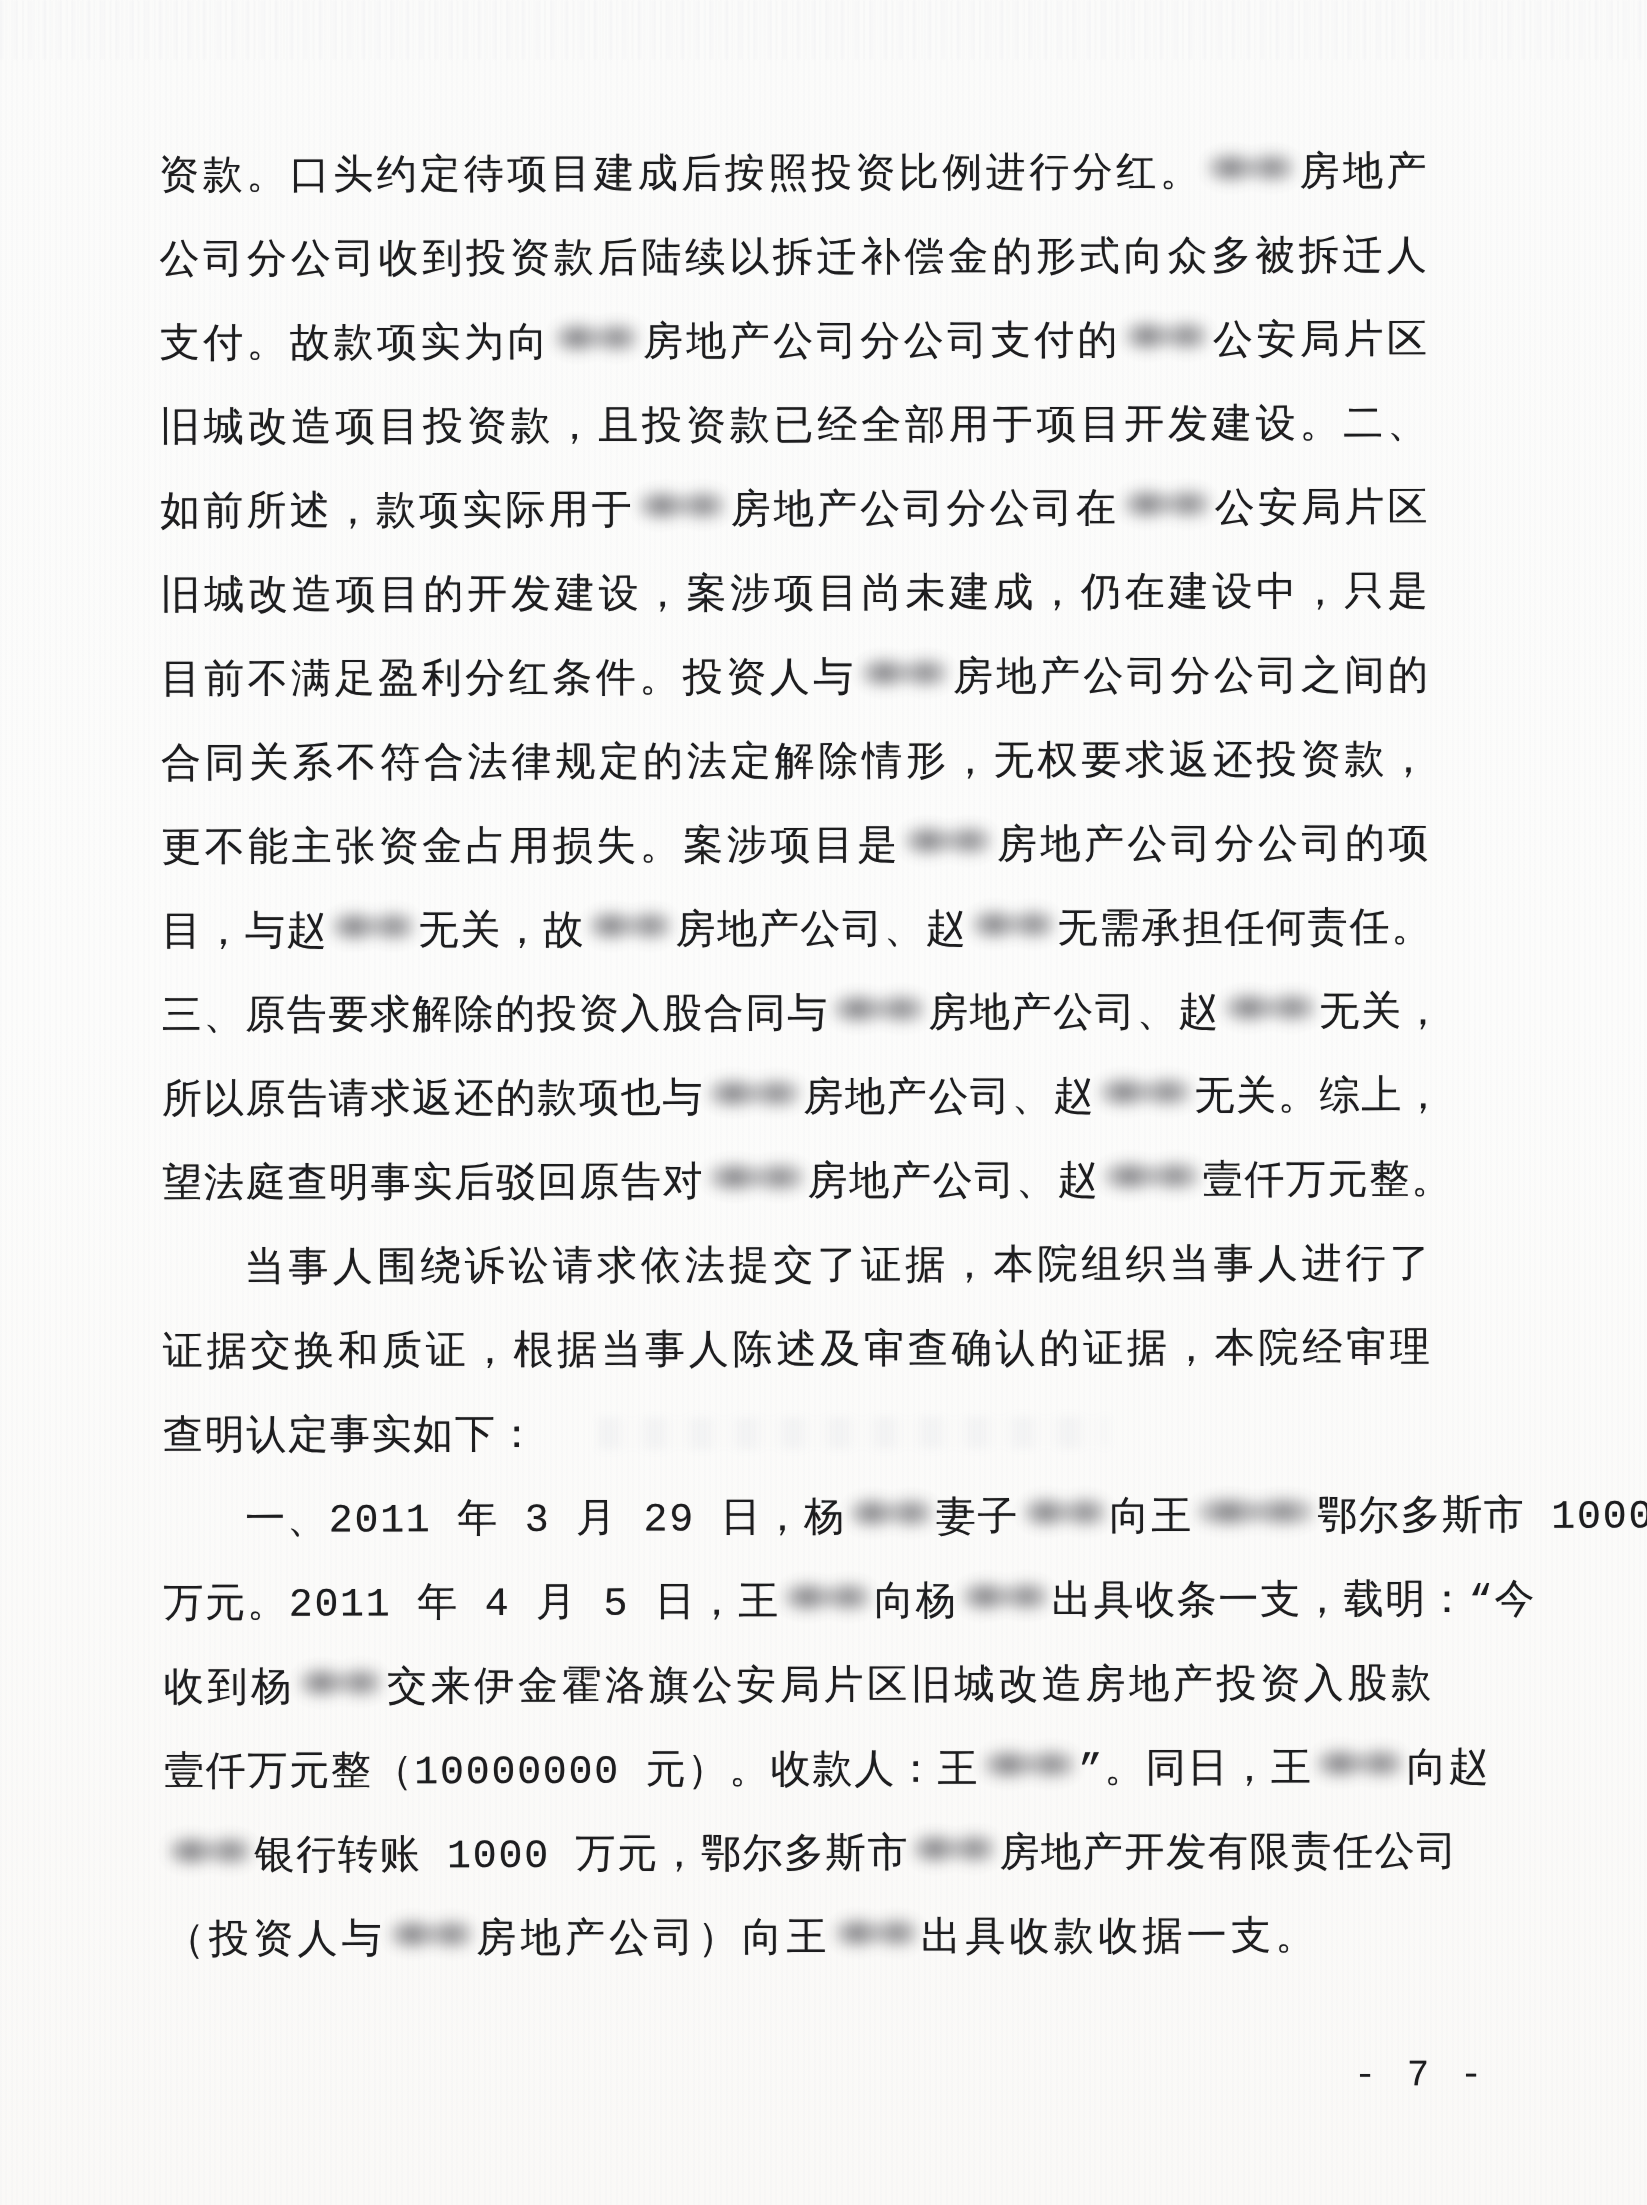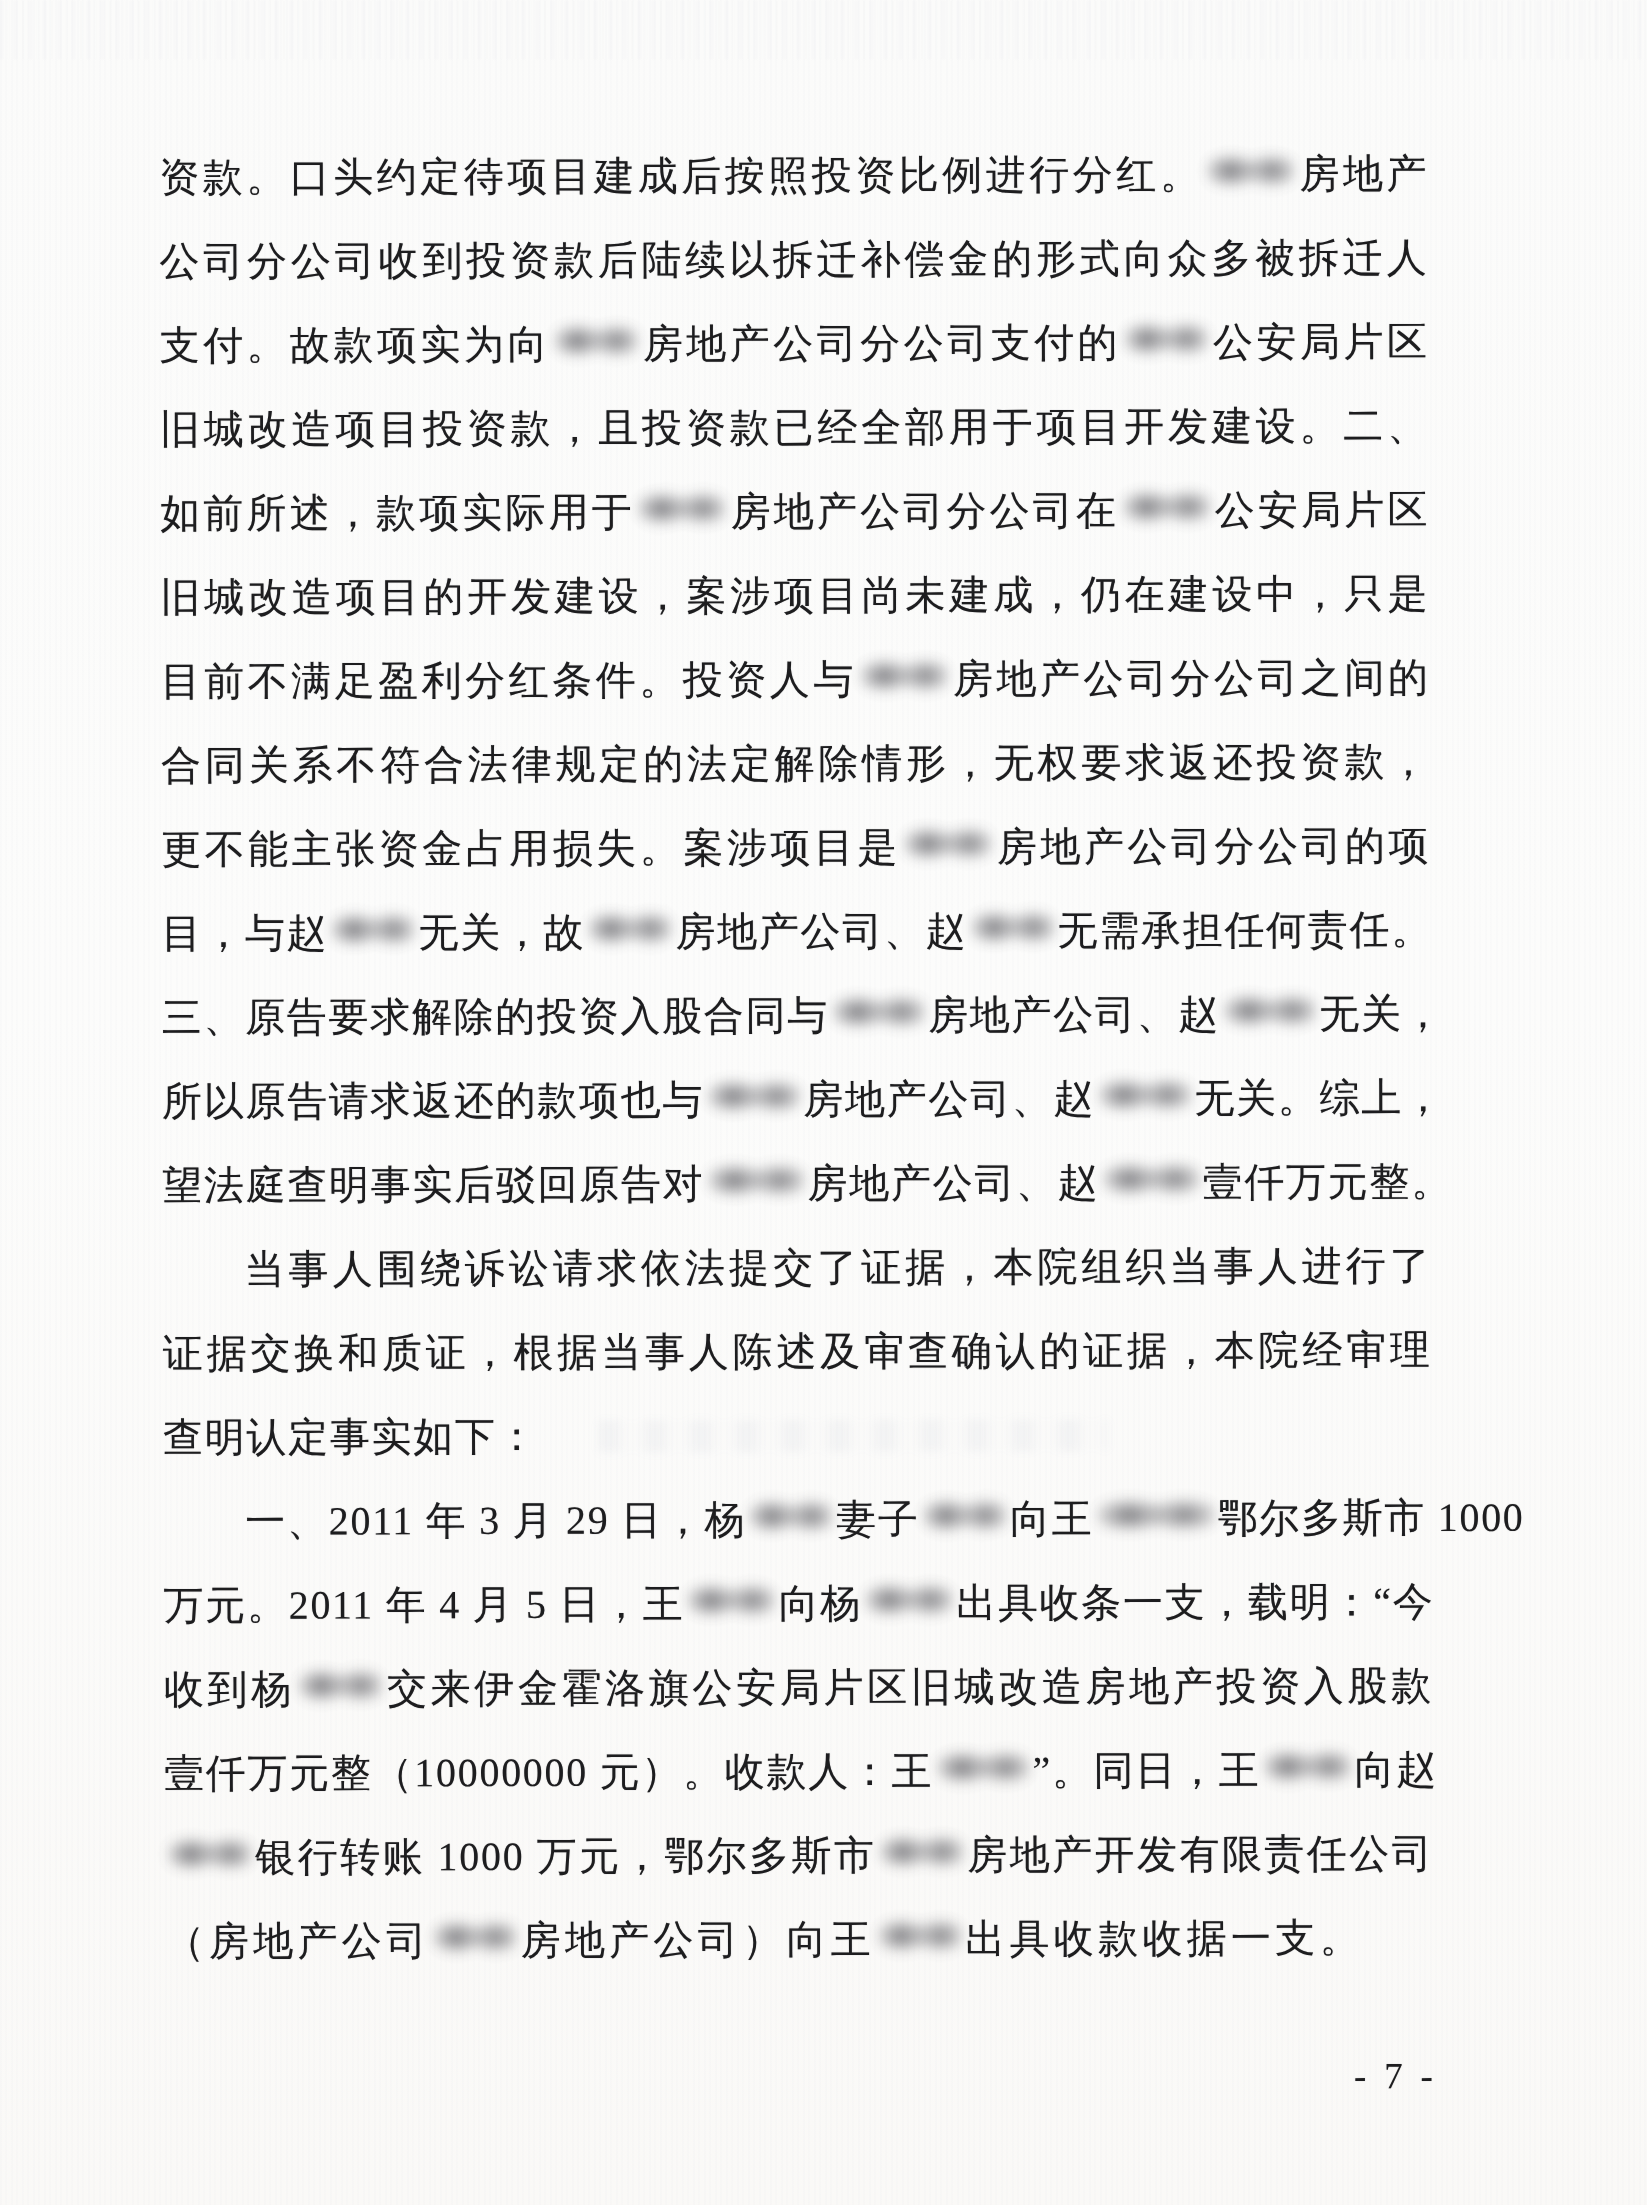--- a/index.html
+++ b/index.html
@@ -1,19 +1,19 @@
 <!DOCTYPE html>
 <html style="font-size:13.6px"><head>
 <meta charset="utf-8">
 <style>
   html,body { margin:0; padding:0; background:#ffffff; }
   #page {
     position:relative; width:1647px; height:2205px; overflow:hidden;
     background:linear-gradient(180deg,#fbfbfa 0%, #fcfcfb 45%, #faf9f7 100%);
-    font-family:Liberation Serif, serif;
+    font-family:Liberation Mono, monospace;
     color:#1d1d1f;
   }
   .sheet { position:absolute; inset:0; transform:rotate(-0.18deg); }
   .body-text {
     position:absolute; left:162px; top:134px; width:1269px;
     font-size:40px; letter-spacing:1.7px;
   }
   .line {
     height:84px; line-height:84px;
     text-align:justify; text-align-last:justify;
@@ -78,18 +78,18 @@
         <div class="line"><span>所以原告请求返还的款项也与</span><span class="redact" style="width: 94px;"></span><span>房地产公司、赵</span><span class="redact" style="width: 94px;"></span><span>无关。综上，</span></div>
         <div class="line"><span>望法庭查明事实后驳回原告对</span><span class="redact" style="width: 98px;"></span><span>房地产公司、赵</span><span class="redact" style="width: 98px;"></span><span>壹仟万元整。</span></div>
         <div class="line indent"><span>当事人围绕诉讼请求依法提交了证据，本院组织当事人进行了</span></div>
         <div class="line"><span>证据交换和质证，根据当事人陈述及审查确认的证据，本院经审理</span></div>
         <div class="line left"><span>查明认定事实如下：</span><span class="ghost"></span></div>
         <div class="line indent"><span>一、2011 年 3 月 29 日，杨</span><span class="redact" style="width: 85px;"></span><span>妻子</span><span class="redact" style="width: 85px;"></span><span>向王</span><span class="redact" style="width: 119px;"></span><span>鄂尔多斯市 1000</span></div>
         <div class="line"><span>万元。2011 年 4 月 5 日，王</span><span class="redact" style="width: 89px;"></span><span>向杨</span><span class="redact" style="width: 89px;"></span><span>出具收条一支，载明：“今</span></div>
         <div class="line"><span>收到杨</span><span class="redact" style="width: 85px;"></span><span>交来伊金霍洛旗公安局片区旧城改造房地产投资入股款</span></div>
         <div class="line"><span>壹仟万元整（10000000 元）。收款人：王</span><span class="redact" style="width: 94px;"></span><span>”。同日，王</span><span class="redact" style="width: 89px;"></span><span>向赵</span></div>
         <div class="line"><span class="redact" style="width: 85px;"></span><span>银行转账 1000 万元，鄂尔多斯市</span><span class="redact" style="width: 85px;"></span><span>房地产开发有限责任公司</span></div>
-        <div class="line left loose"><span>（房地产公司</span><span class="redact" style="width: 85px;"></span><span>房地产公司）向王</span><span class="redact" style="width: 85px;"></span><span>出具收款收据一支。</span></div>
+        <div class="line left loose"><span>（投资人与</span><span class="redact" style="width: 85px;"></span><span>房地产公司）向王</span><span class="redact" style="width: 85px;"></span><span>出具收款收据一支。</span></div>
       </div>
     <div class="page-number">- 7 -</div>
   </div>
 </div>
 
 
 </body></html>

